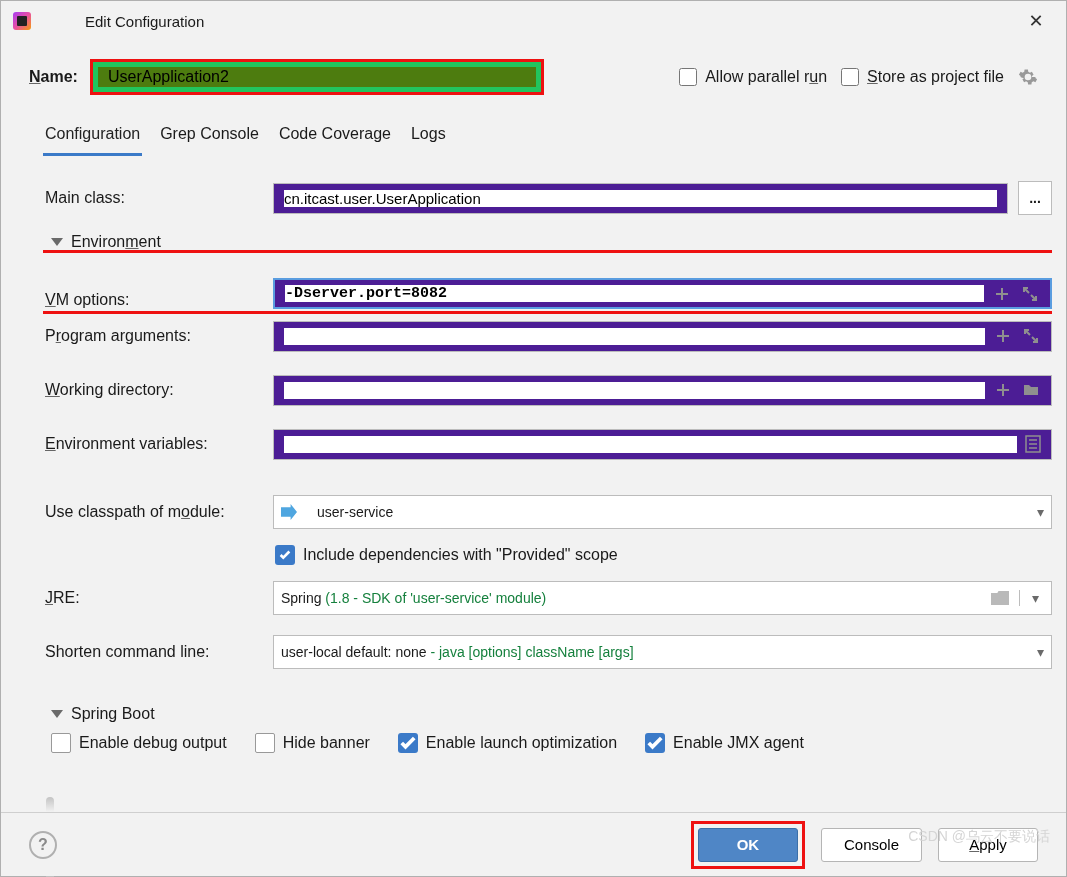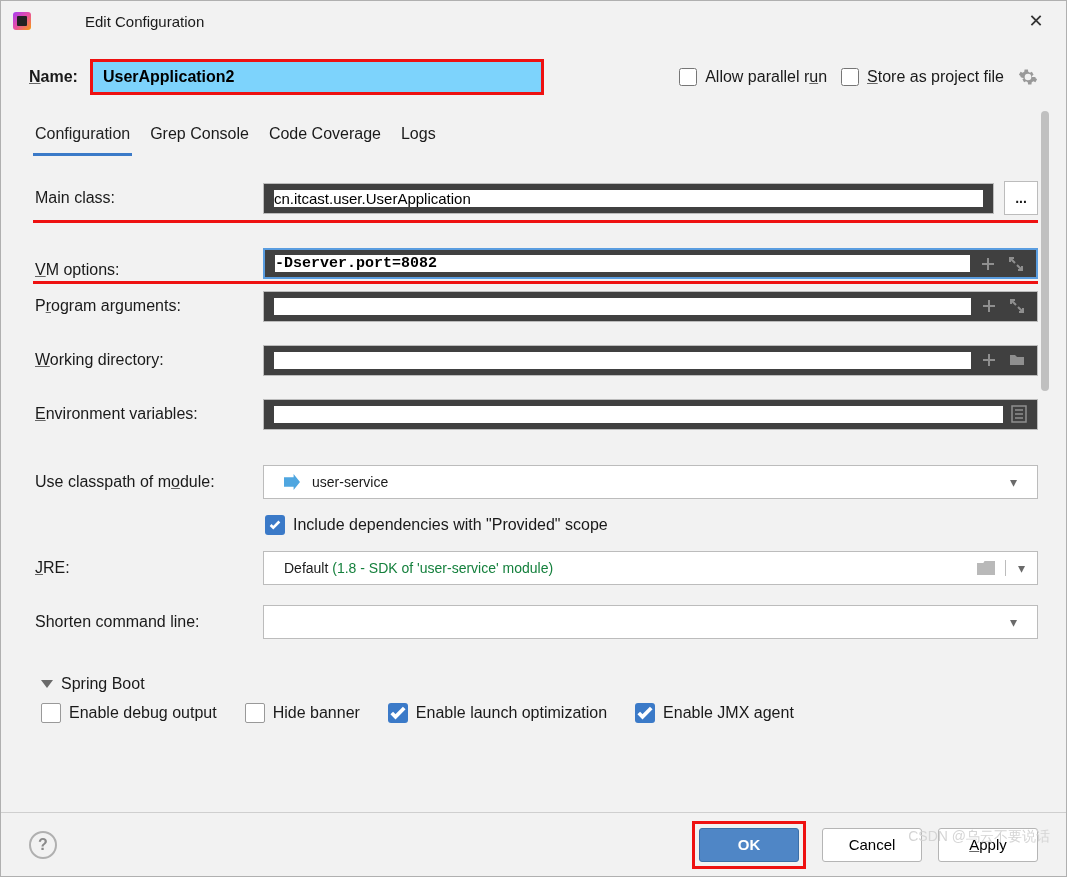--- a/index.html
+++ b/index.html
@@ -6,48 +6,48 @@
 body { background: #f2f2f2; width: 1067px; height: 877px; overflow: hidden; font-size: 14px; color: #1a1a1a; }
 .dialog { position: relative; width: 100%; height: 100%; background: #f2f2f2; border: 1px solid #b0b0b0; }
 .titlebar { height: 40px; display: flex; align-items: center; padding: 0 12px; font-size: 15px; }
 .app-icon { width: 18px; height: 18px; margin-right: 10px; border-radius: 3px; background: linear-gradient(135deg,#a63df2,#e94fa3,#f59e0b); position: relative; }
 .app-icon::after{content:'';position:absolute;inset:4px;background:#222;border-radius:1px;}
 .titlebar .title { flex: 1; font-weight: 400; margin-left: 44px; }
 .close-x { width: 36px; text-align: center; font-size: 18px; cursor: pointer; color:#333;}
 .toprow { display: flex; align-items: center; padding: 20px 28px 8px 28px; gap: 14px; }
 .toprow .lbl { font-size: 16px; font-weight: bold; }
 .u { text-decoration: underline; text-decoration-color:#666;}
-.name-input { width: 450px; height: 32px; border: 1px solid #22c55e; padding: 0 10px; font-size: 16px; background:#7dd3fc;font-weight:bold;}
+.name-input { width: 450px; height: 32px; border: 6px solid #22c55e; padding: 0 10px; font-size: 16px; background:#4d7c0f;}
 .hl-red { outline: 3px solid #e11; outline-offset: -1px; }
 .spacer { flex: 1; }
 .chk { display: flex; align-items: flex-end; gap: 8px; font-size: 16px; }
 .chk input { width: 18px; height: 18px; }
 .gear { width:20px;height:20px;color:#999; }
 .gear svg{width:100%;height:100%;}
-.body-area { position: relative; margin: 10px 14px 0 32px; height: 686px; display:flex; }
+.body-area { position: relative; margin: 10px 14px 0 42px; height: 686px; display:flex;flex-direction:column; }
 .scroll-outer{flex:1;overflow:hidden;}
 .vscroll{width:14px;background:transparent;position:relative;}
 .vscroll .thumb{position:absolute;top:0;left:3px;width:8px;height:280px;background:#c0c0c0;border-radius:4px;}
 .tabs { display: flex; gap: 16px; padding: 8px 0 0 0; font-size: 16px; border-bottom:1px solid transparent;}
 .tab { padding: 6px 2px 10px 2px; cursor:pointer;}
 .tab.active { color:#222; border-bottom: 3px solid #3b7ac8; }
 .form { padding-top: 14px; }
 .row { display: flex; align-items: center; min-height: 54px; }
 .row .lab { width: 230px; font-size: 16px; padding-left:2px;}
 .row .field { flex: 1; display: flex; align-items: center; gap: 10px; }
-.tinput { flex: 1; height: 31px; border: 1px solid #bcbcbc; background: #404040; padding: 0 10px; font-size: 15px; display:flex;align-items:center;gap:8px;}
+.tinput { flex: 1; height: 31px; border: 1px solid #bcbcbc; background: #4c1d95; padding: 0 10px; font-size: 15px; display:flex;align-items:center;gap:8px;}
 .tinput input{border:none;outline:none;flex:1;font-size:15px;font-family:inherit;}
 .tinput.mono input{font-family:"Consolas","Courier New",monospace;font-weight:bold;}
 .sel-focus{border:2px solid #5a9de0;}
 .dots-btn { width:34px;height:34px;border:1px solid #bcbcbc;background:#fff;display:flex;align-items:center;justify-content:center;font-weight:bold;cursor:pointer;}
 .icon-btn{width:20px;height:20px;color:#8f8f8f;cursor:pointer;display:flex;align-items:center;justify-content:center;}
 .icon-btn svg{width:16px;height:16px;}
 .section-hdr{display:flex;align-items:center;gap:8px;font-size:16px;padding:8px 0 4px 8px;}
 .tri{width:0;height:0;border-left:6px solid transparent;border-right:6px solid transparent;border-top:8px solid #6a6a6a;}
-.dropdown{flex:1;height:34px;border:1px solid #bcbcbc;background:#fff;display:flex;align-items:center;padding:0 20px;gap:12px;cursor:pointer;}
+.dropdown{flex:1;height:34px;border:1px solid #bcbcbc;background:#fff;display:flex;align-items:center;padding:0 7px;gap:20px;cursor:pointer;}
 .mod-icon{width:16px;height:16px;background:#4fa6e0; clip-path:polygon(0 20%,60% 20%,60% 0,100% 50%,60% 100%,60% 80%,0 80%);}
 .dropdown .dd-arrow{margin-left:auto;color:#6a6a6a;}
 .hint{color:#15803d;}
 .checkbox-row{display:flex;align-items:center;gap:8px;padding:6px 0 6px 232px;font-size:16px;}
 .checkbox-row .cb{width:20px;height:20px;border-radius:3px;background:#3b7ac8;display:flex;align-items:center;justify-content:center;color:#fff;}
 .cb svg{width:14px;height:14px;}
 .jre-split{display:flex;align-items:center;}
 .folder-ico{width:18px;height:14px;background:#b9b9b9;clip-path:polygon(0 15%,35% 15%,42% 0,100% 0,100% 100%,0 100%);margin-right:10px;}
 .split-arrow{width:32px;border-left:1px solid #bcbcbc;text-align:center;color:#6a6a6a;}
 .sb-row{display:flex;align-items:center;gap:28px;padding:6px 0 0 8px;font-size:16px;}
@@ -108,20 +108,24 @@
       <div class="row">
         <div class="lab">Main class:</div>
         <div class="field">
           <div class="tinput">
                 <input value="cn.itcast.user.UserApplication" style="">
               </div>
           <div class="dots-btn">...</div>
         </div>
       </div>
 
+      <div class="section-hdr">
+        <div class="tri"></div>
+        <span>Environ<span class="u">m</span>ent</span>
+      </div>
 
       <div class="row hl-row-red">
         <div class="lab"><span class="u">V</span>M options:</div>
         <div class="field">
           <div class="tinput mono sel-focus">
             <input value="-Dserver.port=8082" style="">
             <div class="icon-btn">
                   <svg viewBox="0 0 16 16" stroke="currentColor" stroke-width="2">
                     <path d="M8 2v12M2 8h12"></path>
                   </svg>
@@ -203,33 +207,34 @@
                 <path d="M3 8l3 3 7-7"></path>
               </svg>
             </div>
         <span>Include dependencies with "Provided" scope</span>
       </div>
 
       <div class="row">
         <div class="lab"><span class="u">J</span>RE:</div>
         <div class="field">
           <div class="dropdown" style="padding-right:0">
-            <span><span>Default </span><span class="hint">(1.8 - SDK of 'user-service' module)</span></span>
+            <span><span>Spring </span><span class="hint">(1.8 - SDK of 'user-service' module)</span></span>
             <span class="dd-arrow jre-split" style="margin-left:auto">
                   <span class="folder-ico"></span>
                   <span class="split-arrow">▾</span>
                 </span>
           </div>
         </div>
       </div>
 
       <div class="row">
         <div class="lab">Shorten command line:</div>
         <div class="field">
           <div class="dropdown">
+            <span><span>user-local default: none </span><span class="hint">- java [options] className [args]</span></span>
             <span class="dd-arrow">▾</span>
           </div>
         </div>
       </div>
 
       <div class="section-hdr" style="margin-top:18px">
         <div class="tri"></div>
         <span>Spring Boot</span>
       </div>
 
@@ -267,18 +272,18 @@
   </div>
 
   <div class="fade-bottom"></div>
 
   <div class="footer">
     <div class="help">?</div>
     <div class="spacer"></div>
     <span class="hl-red-box">
       <button class="btn primary">OK</button>
     </span>
-    <button class="btn">Cancel</button>
+    <button class="btn">Console</button>
     <button class="btn"><span class="u">A</span>pply</button>
   </div>
 
   <div class="watermark">CSDN @乌云不要说话</div>
 </div>
 
 </body></html>

